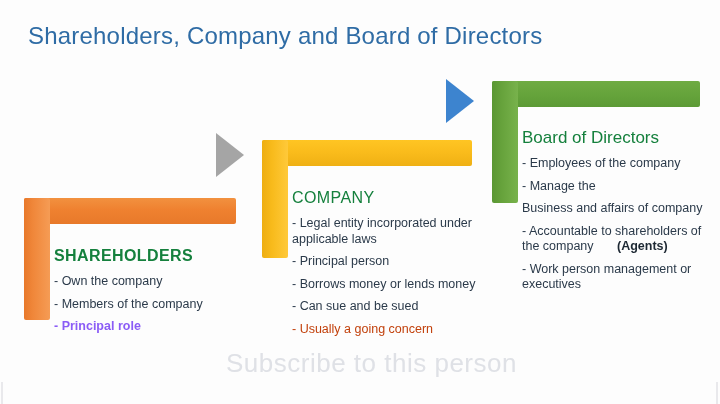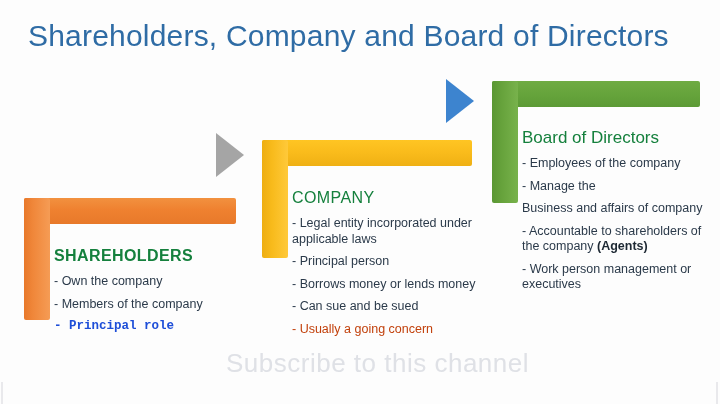--- a/index.html
+++ b/index.html
@@ -19,21 +19,21 @@
     position: absolute;
     inset: 0;
     background: #fdfdfd;
   }
 
   
   #slide-title {
     position: absolute;
     left: 28px;
     top: 18px;
-    font-size: 30px;
+    font-size: 24px;
     line-height: 36px;
     letter-spacing: 0.2px;
     color: #2f6ca5;
     white-space: nowrap;
     font-family: "Liberation Sans", sans-serif;
   }
 
   
   .block { position: absolute; }
   .bar-top {
@@ -62,22 +62,22 @@
     font-family: "Liberation Sans", sans-serif;
     white-space: nowrap;
   }
   .block-line {
     font-size: 12.5px;
     line-height: 15.5px;
     color: #2b3a4a;
     margin: 0 0 7px 0;
     font-family: "Liberation Sans", sans-serif;
   }
-  .block-line b { font-weight: bold; color: #1d2833; }
-  .block-line.bold { font-weight: bold; color: #1d4ed8; font-family: Liberation Mono, monospace; }
+  .block-line b { font-weight: bold; color: #1d2833; margin-left: 20px; }
+  .block-line.bold { font-weight: bold; color: #8b5cf6; }
   .block-line.faded { color: #c2410c; }
 
   
   #block-shareholders {
     left: 24px;
     top: 198px;
     width: 212px;
     height: 170px;
   }
   #block-shareholders .bar-top {
@@ -217,18 +217,18 @@
       <div class="block-line">- Employees of the company</div>
       <div class="block-line">- Manage the</div>
       <div class="block-line">Business and affairs of company</div>
       <div class="block-line">
         <span>- Accountable to shareholders of the company <b>(Agents)</b></span>
       </div>
       <div class="block-line">- Work person management or executives</div>
     </div>
   </div>
 
-  <div id="watermark">Subscribe to this channel</div>
+  <div id="watermark">Subscribe to this person</div>
 
   <div class="edge-tick" id="edge-tick-left"></div>
   <div class="edge-tick" id="edge-tick-right"></div>
 
 </div>
 
 </body></html>

